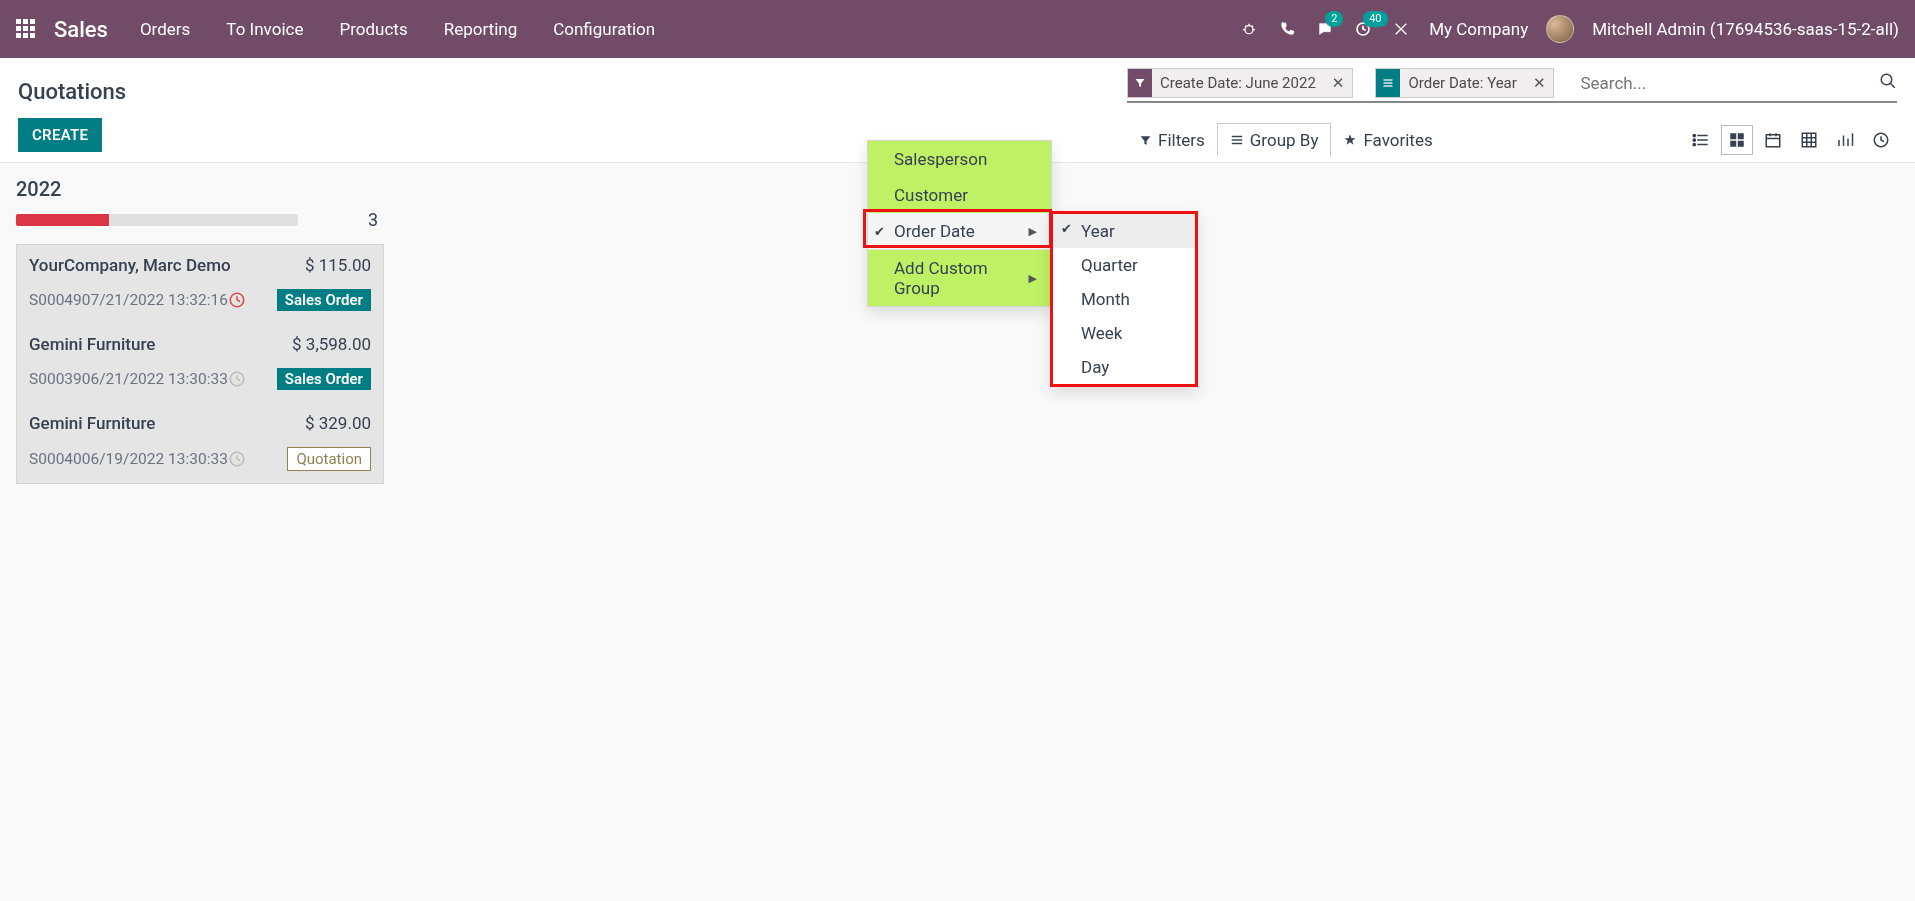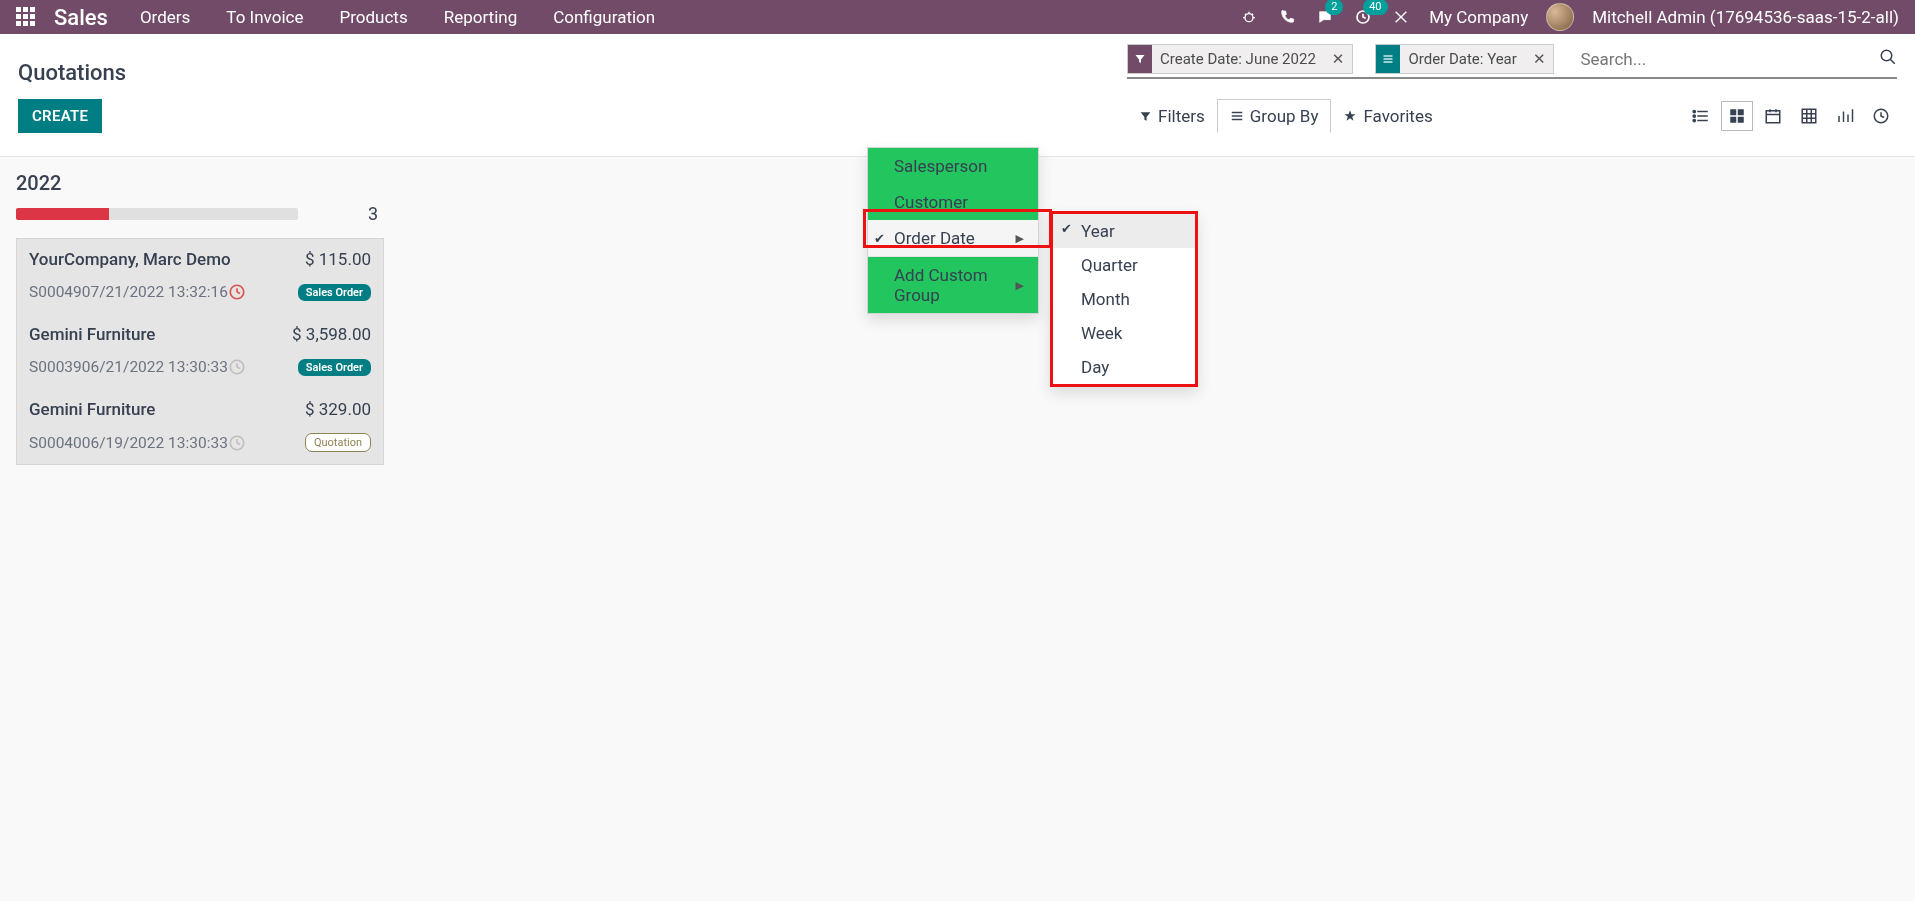--- a/index.html
+++ b/index.html
@@ -1,30 +1,30 @@
 <!DOCTYPE html>
 <html><head>
 <meta charset="utf-8">
 <style>
 * { margin:0; padding:0; box-sizing:border-box; font-family: -apple-system, BlinkMacSystemFont, "Segoe UI", Roboto, "Helvetica Neue", Arial, sans-serif; }
 body { background:#f9f9f9; width:1915px; height:901px; overflow:hidden; position:relative; }
-.topnav { background:#714B67; height:34px; display:flex; align-items:center; padding:0 16px; color:#fff; }
+.topnav { background:#714B67; height:58px; display:flex; align-items:center; padding:0 16px; color:#fff; }
 .topnav .apps { width:20px; height:20px; display:grid; grid-template-columns:repeat(3,5px); grid-template-rows:repeat(3,5px); gap:2px; margin-right:18px; }
 .topnav .apps span { background:#fff; }
 .topnav .brand { font-size:22px; font-weight:500; margin-right:32px; }
 .topnav .menu { display:flex; gap:36px; font-size:17px; }
 .topnav .menu a { color:#fff; text-decoration:none; }
 .topnav .spacer { flex:1; }
 .topnav .right { display:flex; align-items:center; gap:18px; font-size:17px; }
 .topnav .right .icon { position:relative; width:20px; height:20px; display:flex; align-items:center; justify-content:center; }
 .topnav .badge { position:absolute; top:-8px; left:10px; background:#00A09D; color:#fff; font-size:11px; padding:0 6px; border-radius:9px; line-height:16px; }
 .topnav .avatar { width:28px; height:28px; border-radius:50%; background: radial-gradient(circle at 30% 30%, #d9b896, #7a5c3e); border:1px solid rgba(255,255,255,.4); }
 .topnav svg { stroke:#fff; }
 
-.controlbar { background:#fff; padding:12px 18px 10px; display:flex; align-items:center; border-bottom:1px solid #e5e5e5; position:relative; height:123px; }
+.controlbar { background:#fff; padding:12px 18px 10px; display:flex; align-items:flex-end; border-bottom:1px solid #e5e5e5; position:relative; height:105px; }
 .controlbar .left h1 { font-size:22px; color:#374151; font-weight:500; margin-bottom:14px; }
 .controlbar .create { background:#017e84; color:#fff; border:none; padding:8px 14px; font-size:15px; font-weight:600; letter-spacing:.3px; cursor:pointer; }
 .controlbar .right { position:absolute; right:18px; top:10px; width:770px; }
 .searchrow { display:flex; align-items:center; border-bottom:2px solid #888; padding-bottom:3px; margin-bottom:12px; }
 .facet { display:flex; align-items:center; margin-right:22px; background:#f0eeee; border:1px solid #ccc; font-size:15px; color:#4c4c4c; }
 .facet .ficon { background:#714B67; color:#fff; width:24px; height:28px; display:flex; align-items:center; justify-content:center; font-size:13px; }
 .facet .ficon.group { background:#017e84; }
 .facet .ftxt { padding:0 8px; }
 .facet .fx { padding:0 8px; color:#555; cursor:pointer; font-size:15px; }
 .searchrow input { flex:1; border:none; outline:none; font-size:17px; padding:2px 4px; }
@@ -43,28 +43,28 @@
 .progbar { width:282px; height:12px; background:#e0e0e0; border-radius:2px; overflow:hidden; }
 .progbar .fill { height:100%; background:#dc3545; }
 .progrow .count { font-size:18px; color:#374151; }
 .cards { width:368px; border:1px solid #d5d5d5; background:#e5e5e5; }
 .card { padding:10px 12px 12px; border-bottom:1px solid #e5e5e5; }
 .card:last-child { border-bottom:none; }
 .card .row1 { display:flex; justify-content:space-between; font-size:17px; color:#374151; margin-bottom:14px; }
 .card .row1 .cust { font-weight:500; }
 .card .row2 { display:flex; align-items:center; justify-content:space-between; font-size:15.5px; color:#6b7280; }
 .card .row2 .meta { display:flex; align-items:center; gap:0; }
-.card .tag { font-size:11px; padding:2px 8px; border-radius:7px; }
+.card .tag { font-size:15px; padding:2px 8px; border-radius:0; }
 .tag.so { background:#017e84; color:#fff; font-weight:600; }
 .tag.qt { background:#fff; color:#8f8356; border:1px solid #8f8356; }
 .clock { width:18px; height:18px; }
 .clock.red circle, .clock.red line { stroke:#d9534f; }
 .clock.grey circle, .clock.grey line { stroke:#bfbfbf; }
 
-.dropdown { position:absolute; left:867px; top:147px; width:172px; background:#22c55e; border:1px solid #d5d5d5; box-shadow:0 6px 14px rgba(0,0,0,.12); z-index:50; }
+.dropdown { position:absolute; left:867px; top:140px; width:185px; background:#bef264; border:1px solid #d5d5d5; box-shadow:0 6px 14px rgba(0,0,0,.12); z-index:50; }
 .dropdown .ditem { padding:8px 14px 8px 26px; font-size:17px; color:#374151; cursor:pointer; display:flex; align-items:center; justify-content:space-between; position:relative; }
 .dropdown .ditem.sep { border-top:1px solid #e5e5e5; }
 .dropdown .ditem .chk { position:absolute; left:6px; color:#374151; font-size:13px; }
 .dropdown .ditem .caret { font-size:11px; color:#555; }
 .dropdown .ditem.hl { background:#f5f5f5; }
 .redbox1 { position:absolute; left:863px; top:209px; width:189px; height:39px; border:3px solid #e11; z-index:70; pointer-events:none; }
 
 .submenu { position:absolute; left:1050px; top:211px; width:148px; background:#fff; border:3px solid #e11; z-index:60; box-shadow:0 6px 14px rgba(0,0,0,.12); }
 .submenu .sitem { padding:7px 14px 7px 28px; font-size:17px; color:#374151; cursor:pointer; position:relative; }
 .submenu .sitem .chk { position:absolute; left:8px; font-size:13px; }

